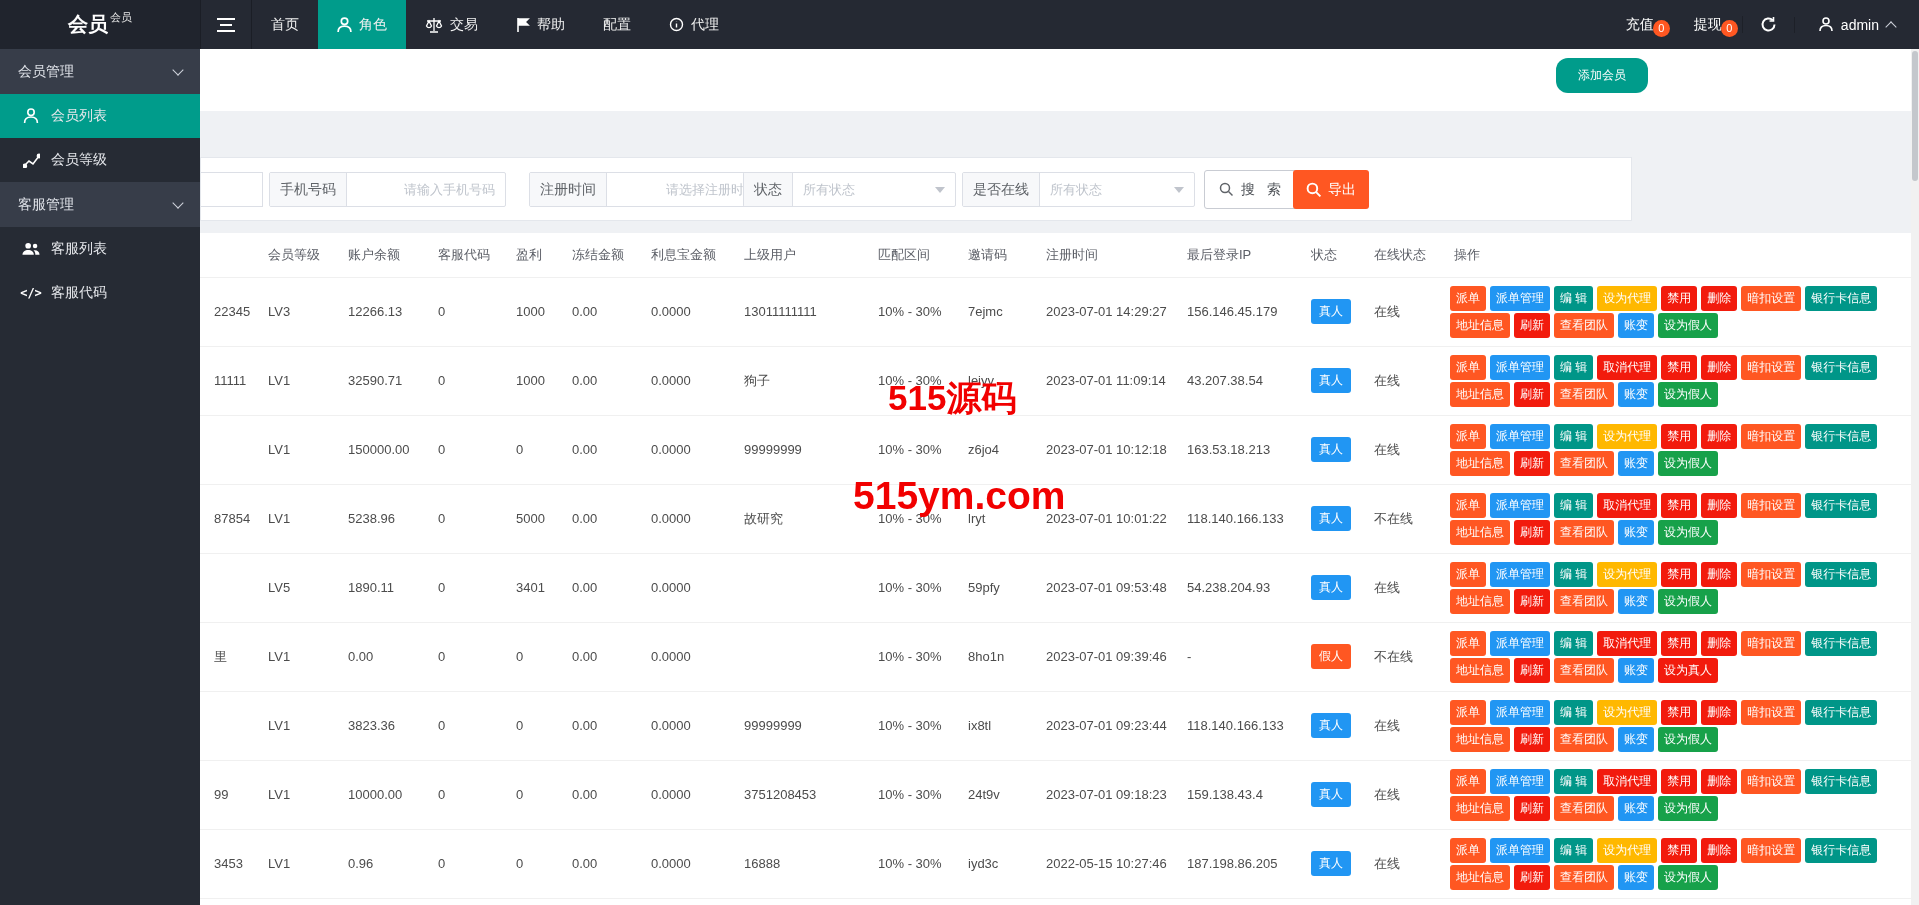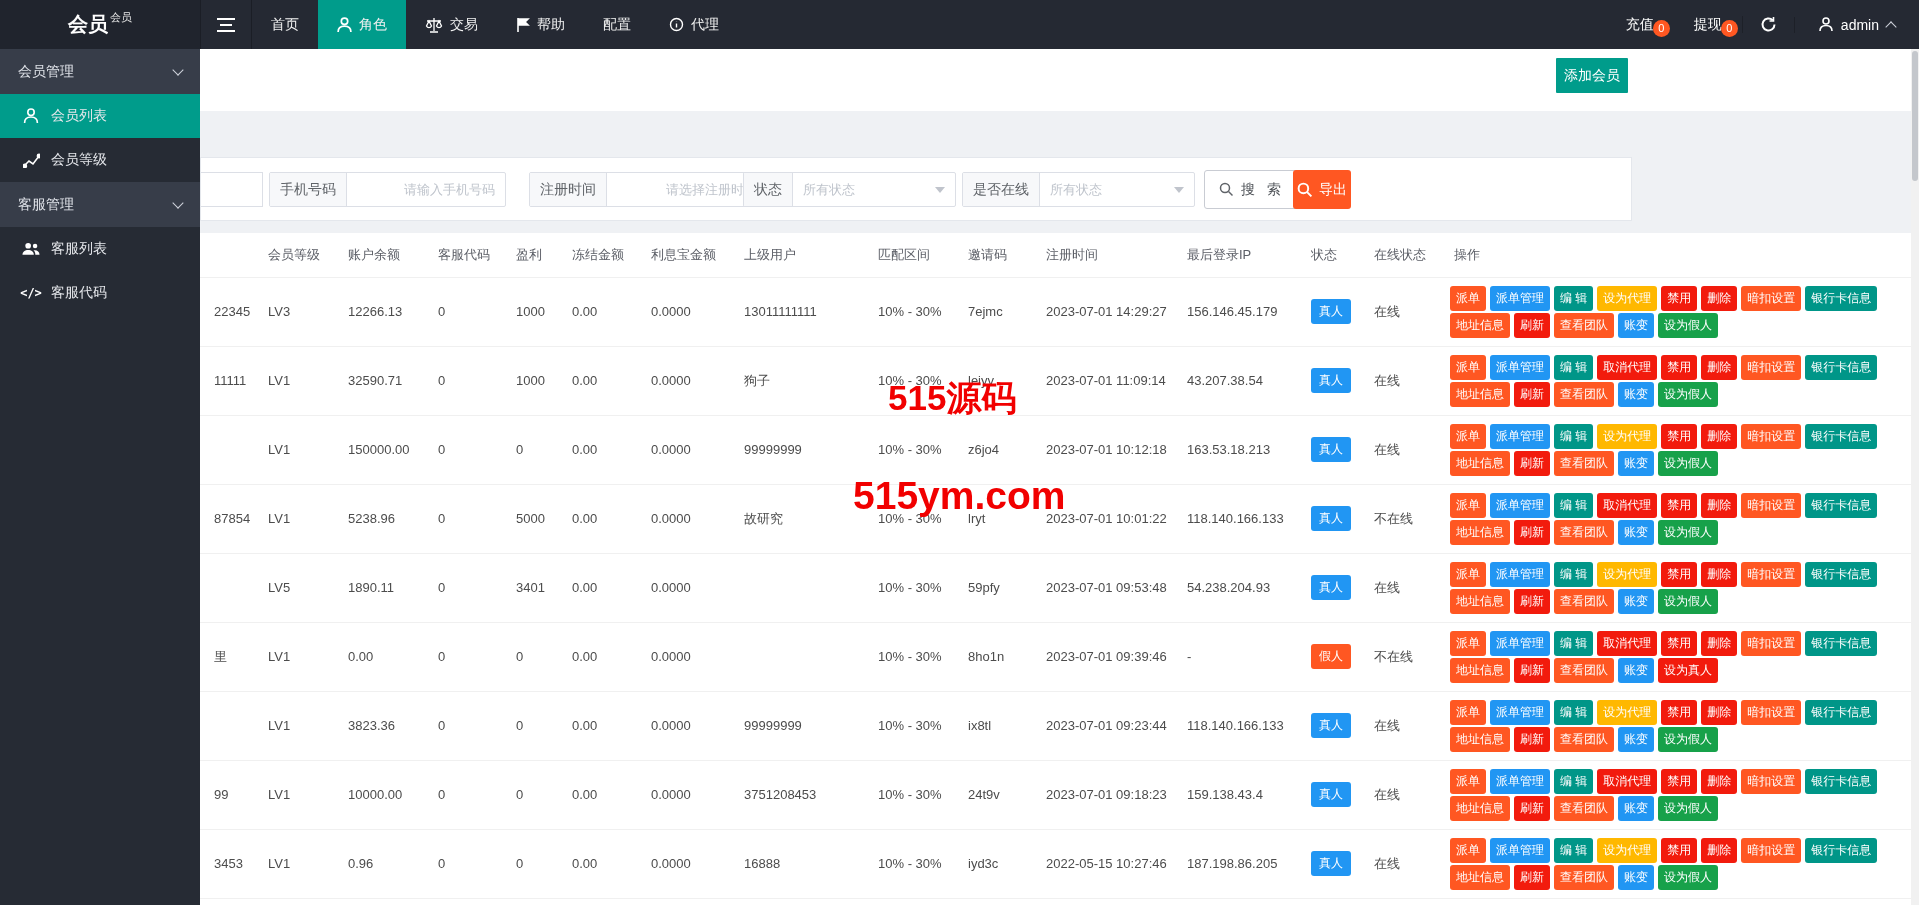--- a/index.html
+++ b/index.html
@@ -40,43 +40,43 @@
     display:flex; align-items:center; justify-content:space-between; padding:0 18px;
     font-size:14px; cursor:pointer; }
   .side-item { height:44px; display:flex; align-items:center; gap:11px; padding:0 12px 0 22px;
     color:#e6e8ec; font-size:14px; background:var(--sidebar_bg); cursor:pointer; }
   .side-item.active { background:var(--accent); }
   .side-item .ic { width:18px; display:flex; justify-content:center; }
   .code-glyph { font-family:"DejaVu Sans Mono",monospace; font-size:12px; font-weight:bold; color:#fff; }
 
   
   .topbar { position:absolute; left:200px; top:49px; width:1719px; height:62px; background:#fff; }
-  .add-btn { position:absolute; left:1556px; top:58px; width:72px; height:35px;
-    background:var(--accent); color:#fff; font-size:14px; border:none; border-radius:1px;
+  .add-btn { position:absolute; left:1556px; top:58px; width:92px; height:35px;
+    background:var(--accent); color:#fff; font-size:12px; border:none; border-radius:12px;
     display:flex; align-items:center; justify-content:center; cursor:pointer; }
 
   .filter-card { position:absolute; left:200px; top:157px; width:1432px; height:64px;
     background:#fff; border:1px solid #e4e7ec; }
   .fgroup { position:absolute; top:14px; height:35px; display:flex; align-items:stretch;
     border:1px solid #dcdfe6; border-radius:2px; background:#fff; }
   .flabel { background:#f7f8fa; color:#5f6368; font-size:14px; display:flex; align-items:center;
     padding:0 10px; border-right:1px solid #dcdfe6; white-space:nowrap; }
   .fgroup input { border:none; outline:none; font-size:13px; padding:0 10px; color:#333;
     font-family:inherit; background:transparent;text-align:right; }
   .fgroup input::placeholder { color:#bfc4cc; }
   .fselect { display:flex; align-items:center; justify-content:space-between;
     padding:0 10px; color:#bfc4cc; font-size:13px; cursor:pointer; }
   .caret { width:0; height:0; border-left:5px solid transparent; border-right:5px solid transparent;
     border-top:6px solid #c0c4cc; margin-left:10px; }
   .cut-input { position:absolute; left:0; top:14px; width:62px; height:35px; background:#fff;
     border:1px solid #dcdfe6; border-left:none; }
   .search-btn { position:absolute; left:1003px; top:12px; height:39px; padding:0 14px;
     background:#fff; border:1px solid #c9ccd3; border-radius:3px; color:#4f5358; font-size:14px;
     display:flex; align-items:center; gap:7px; cursor:pointer; letter-spacing:4px; }
-  .export-btn { position:absolute; left:1092px; top:12px; height:39px; padding:0 4px;
+  .export-btn { position:absolute; left:1092px; top:12px; height:39px; padding:0 13px;
     background:var(--btn_orange); border:none; border-radius:3px; color:#fff; font-size:14px;
     display:flex; align-items:center; gap:6px; cursor:pointer; }
 
   
   .table-wrap { position:absolute; left:200px; top:233px; width:1719px; bottom:0;
     background:#fff; overflow:hidden; }
   table { border-collapse:collapse; table-layout:fixed; width:1719px; }
   th { height:44px; text-align:left; font-weight:normal; color:#5b5e66; font-size:13px;
     padding:0 6px; white-space:nowrap; }
   td { height:64px; font-size:13px; color:#4c4c4c; padding:0 6px; border-top:1px solid #f0f0f0;

